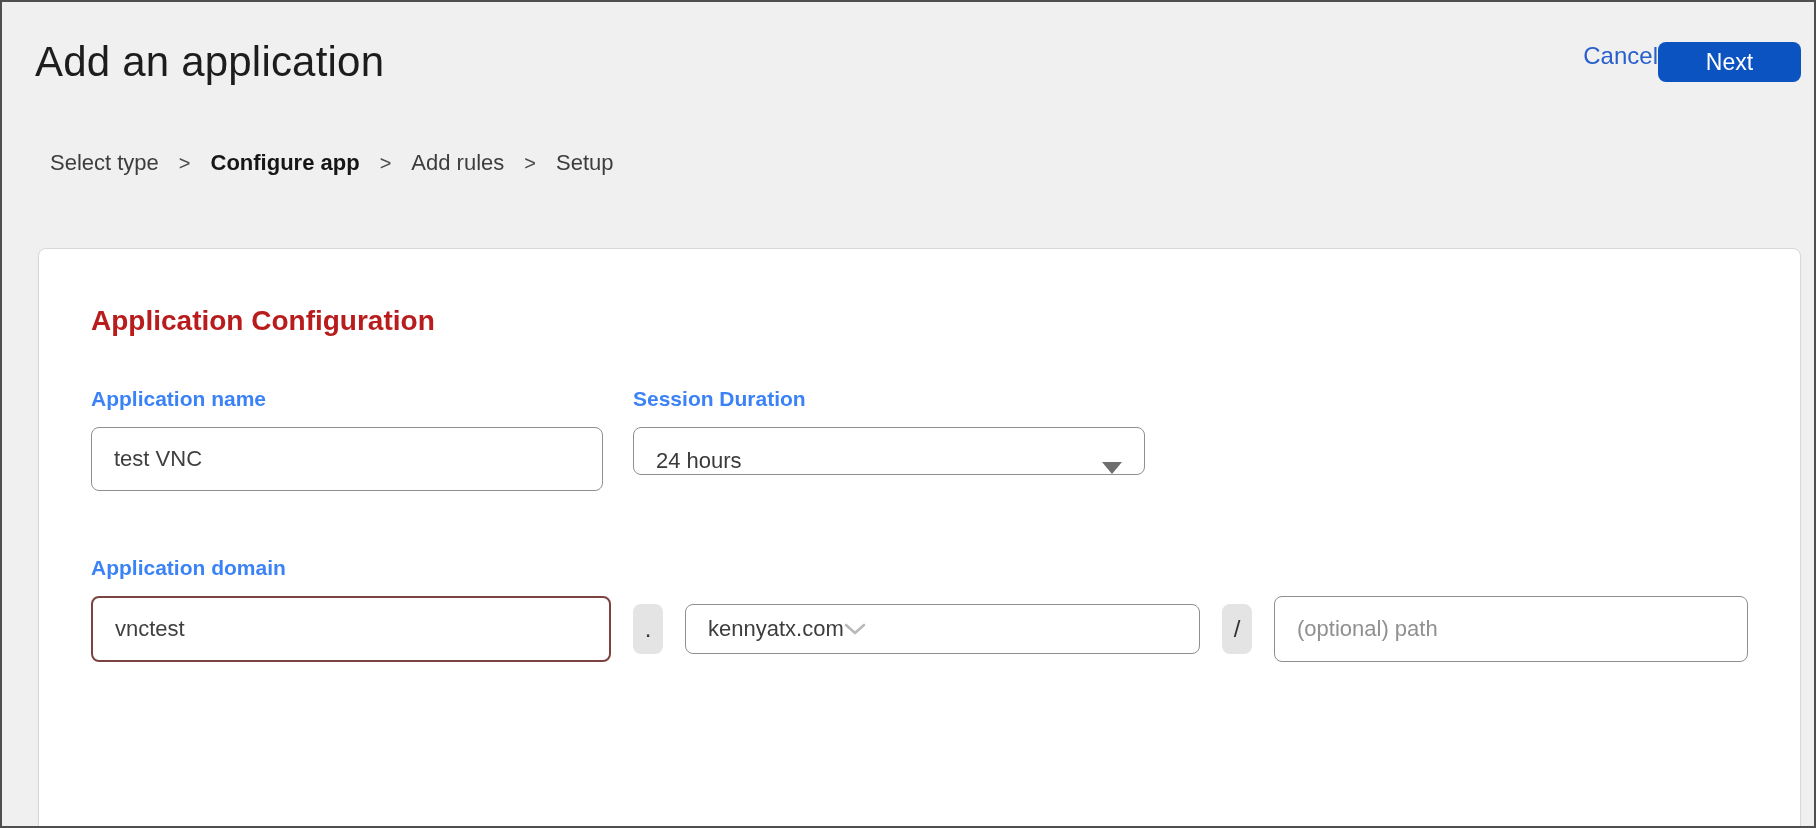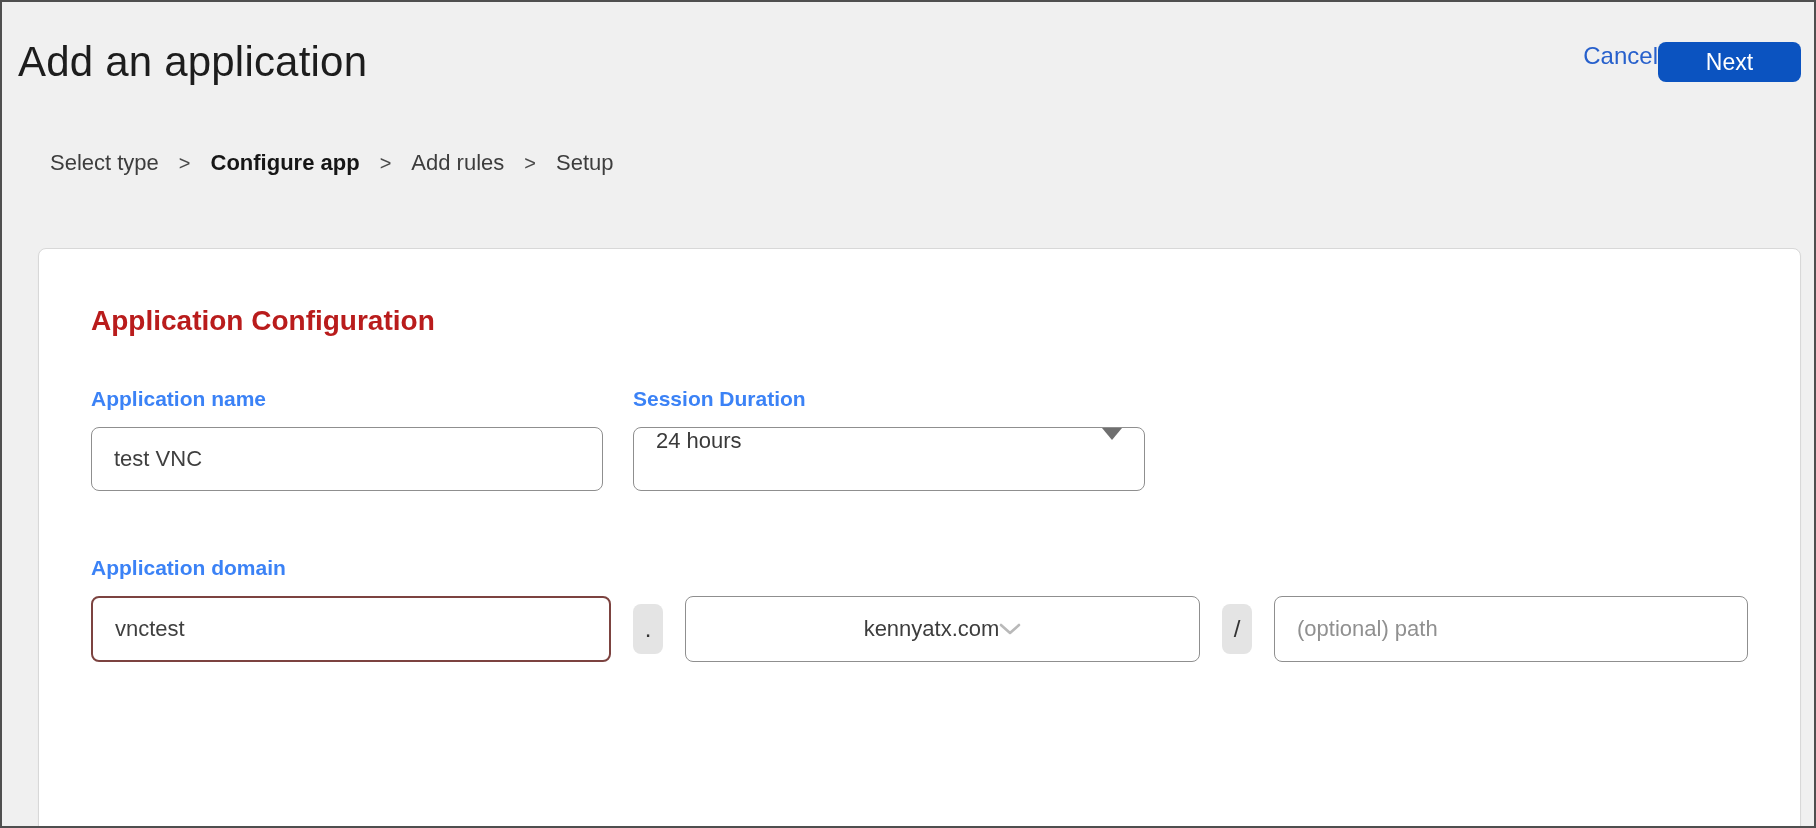--- a/index.html
+++ b/index.html
@@ -14,21 +14,21 @@
     border: 2px solid #4f4f4f;
     background: #f0f0f0;
     overflow: hidden;
     position: relative;
   }
   
   .header {
     display: flex;
     justify-content: space-between;
     align-items: center;
-    padding: 36px 13px 0 16px;
+    padding: 36px 13px 0 33px;
   }
   .page-title {
     font-size: 42px;
     font-weight: 400;
     color: #1d1d1d;
     letter-spacing: 0.2px;
   }
   .header-actions {
     display: flex;
     align-items: flex-start;
@@ -96,26 +96,26 @@
     font-size: 22px;
     font-family: inherit;
     color: #3f3f3f;
     padding: 0 22px;
     background: #ffffff;
     outline: none;
   }
   .text-input::placeholder { color: #8f8f8f; }
   
   .select-box {
-    width: 512px; height: 64px;
-    border: 1.5px solid #8f8f8f;
-    border-radius: 8px;
-    background: #ffffff;
-    display: flex;
-    align-items: flex-start;
+    width: 512px; height: 48px;
+    border: 1.5px solid #8f8f8f;
+    border-radius: 8px;
+    background: #ffffff;
+    display: flex;
+    align-items: flex-end;
     justify-content: space-between;
     padding: 0 22px;
     font-size: 22px;
     color: #3a3a3a;
     cursor: pointer;
   }
   .triangle-down {
     width: 0; height: 0;
     border-left: 10px solid transparent;
     border-right: 10px solid transparent;
@@ -146,27 +146,27 @@
     background: #e4e4e4;
     border-radius: 8px;
     display: flex;
     align-items: center;
     justify-content: center;
     font-size: 24px;
     color: #333333;
     flex: 0 0 auto;
   }
   .domain-select {
-    width: 515px; height: 66px;
-    border: 1.5px solid #8f8f8f;
-    border-radius: 8px;
-    background: #ffffff;
-    display: flex;
-    align-items: center;
-    justify-content: center;
+    width: 515px; height: 50px;
+    border: 1.5px solid #8f8f8f;
+    border-radius: 8px;
+    background: #ffffff;
+    display: flex;
+    align-items: center;
+    justify-content: flex-start;
     padding: 0 22px;
     font-size: 22px;
     color: #3d3d3d;
     cursor: pointer;
     flex: 0 0 auto;
   }
   .path-input {
     flex: 1 1 auto;
     min-width: 0;
     height: 66px;

